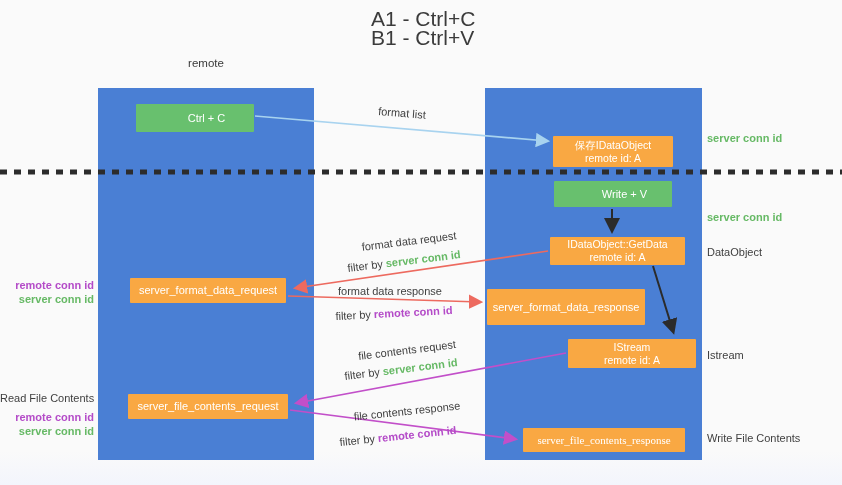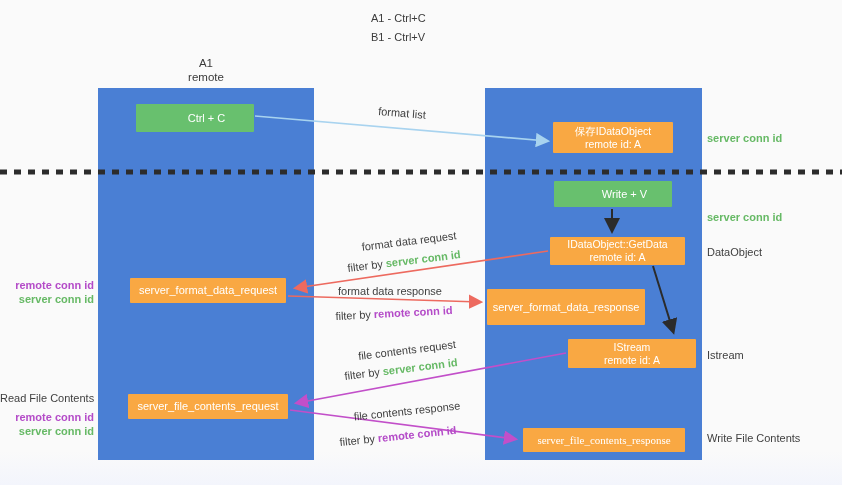--- a/index.html
+++ b/index.html
@@ -7,21 +7,21 @@
   body { font-family: "Liberation Sans", "DejaVu Sans", sans-serif; }
   #canvas {
     position: relative;
     width: 842px; height: 485px;
     background: linear-gradient(#fafafa 0%, #fafafa 93%, #f3f5fc 100%);
     overflow: hidden;
   }
   .abs { position: absolute; }
   #title {
     left: 371px; top: 9px;
-    font-size: 11px; line-height: 19px; color: #3b3b3b;
+    font-size: 21px; line-height: 19px; color: #3b3b3b;
   }
   .lane {
     position: absolute; top: 88px; height: 372px;
     background: #4a7fd4;
   }
   #lane-left  { left: 98px;  width: 216px; }
   #lane-right { left: 485px; width: 217px; }
   .lane-header {
     position: absolute; top: 56px; width: 120px;
     text-align: center; font-size: 11.5px; line-height: 14px; color: #3a3a3a;
@@ -56,21 +56,20 @@
 <body>
 
 <div id="canvas">
 
   <div id="title" class="abs">
     <div>A1 - Ctrl+C</div>
     <div>B1 - Ctrl+V</div>
   </div>
 
   <div class="lane-header" id="lane-left-header">
-    <div>A1</div>
     <div>remote</div>
   </div>
 
   <div class="lane" id="lane-left"></div>
   <div class="lane" id="lane-right"></div>
 
   <svg class="overlay" width="842" height="485" viewBox="0 0 842 485">
     <defs>
       <marker id="ah-blue" markerWidth="9" markerHeight="9" refX="7" refY="4.5" orient="auto">
         <path d="M0,0 L9,4.5 L0,9 z" fill="#a8d3ef"></path>
@@ -100,21 +99,21 @@
 
     <line x1="566" y1="353" x2="297" y2="403" stroke="#c24fc9" stroke-width="1.6" marker-end="url(#ah-mag)"></line>
 
     <line x1="290" y1="410" x2="515" y2="439" stroke="#c24fc9" stroke-width="1.6" marker-end="url(#ah-mag)"></line>
   </svg>
 
   <div class="node green" style="left:136px; top:104px; width:118px; height:28px;">
     <div>Ctrl + C</div>
   </div>
 
-  <div class="node orange" style="left:553px; top:122px; width:120px; height:31px;">
+  <div class="node orange" style="left:553px; top:136px; width:120px; height:31px;">
     <div class="l2">保存IDataObject</div>
     <div class="l2">remote id: A</div>
   </div>
 
   <div class="node green" style="left:554px; top:181px; width:118px; height:26px;">
     <div>Write + V</div>
   </div>
 
   <div class="node orange" style="left:550px; top:237px; width:135px; height:28px;">
     <div class="l2">IDataObject::GetData</div>

